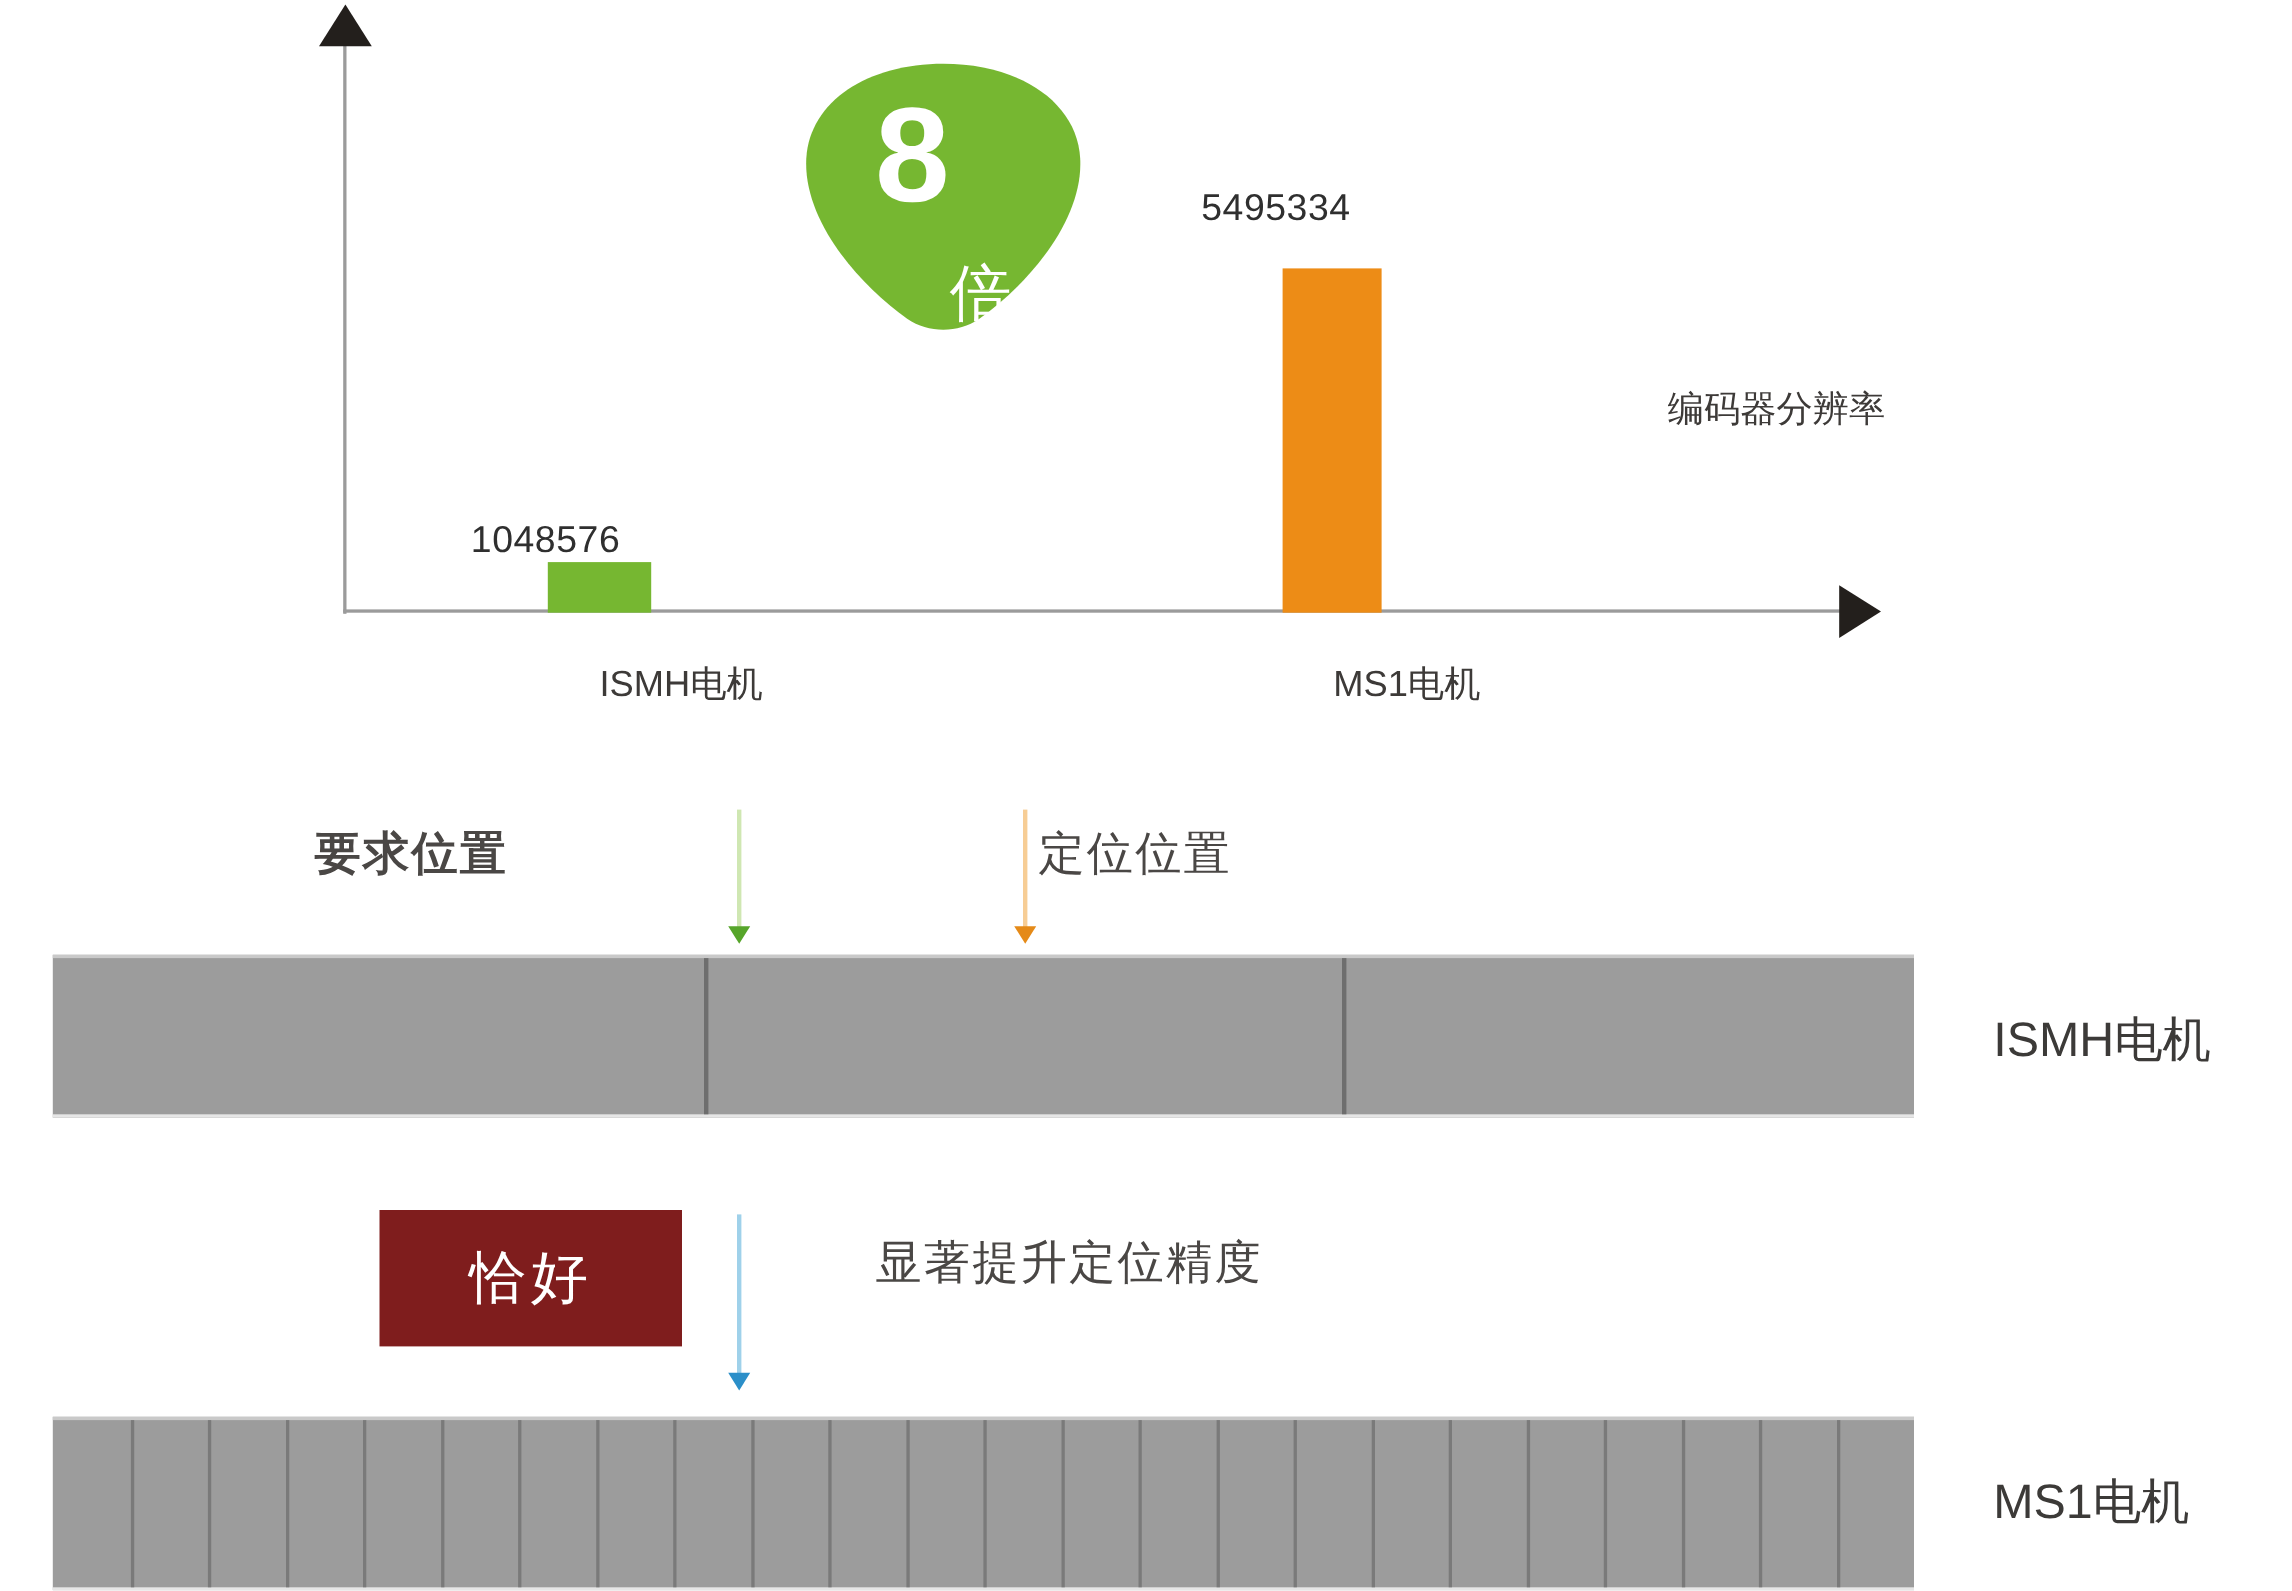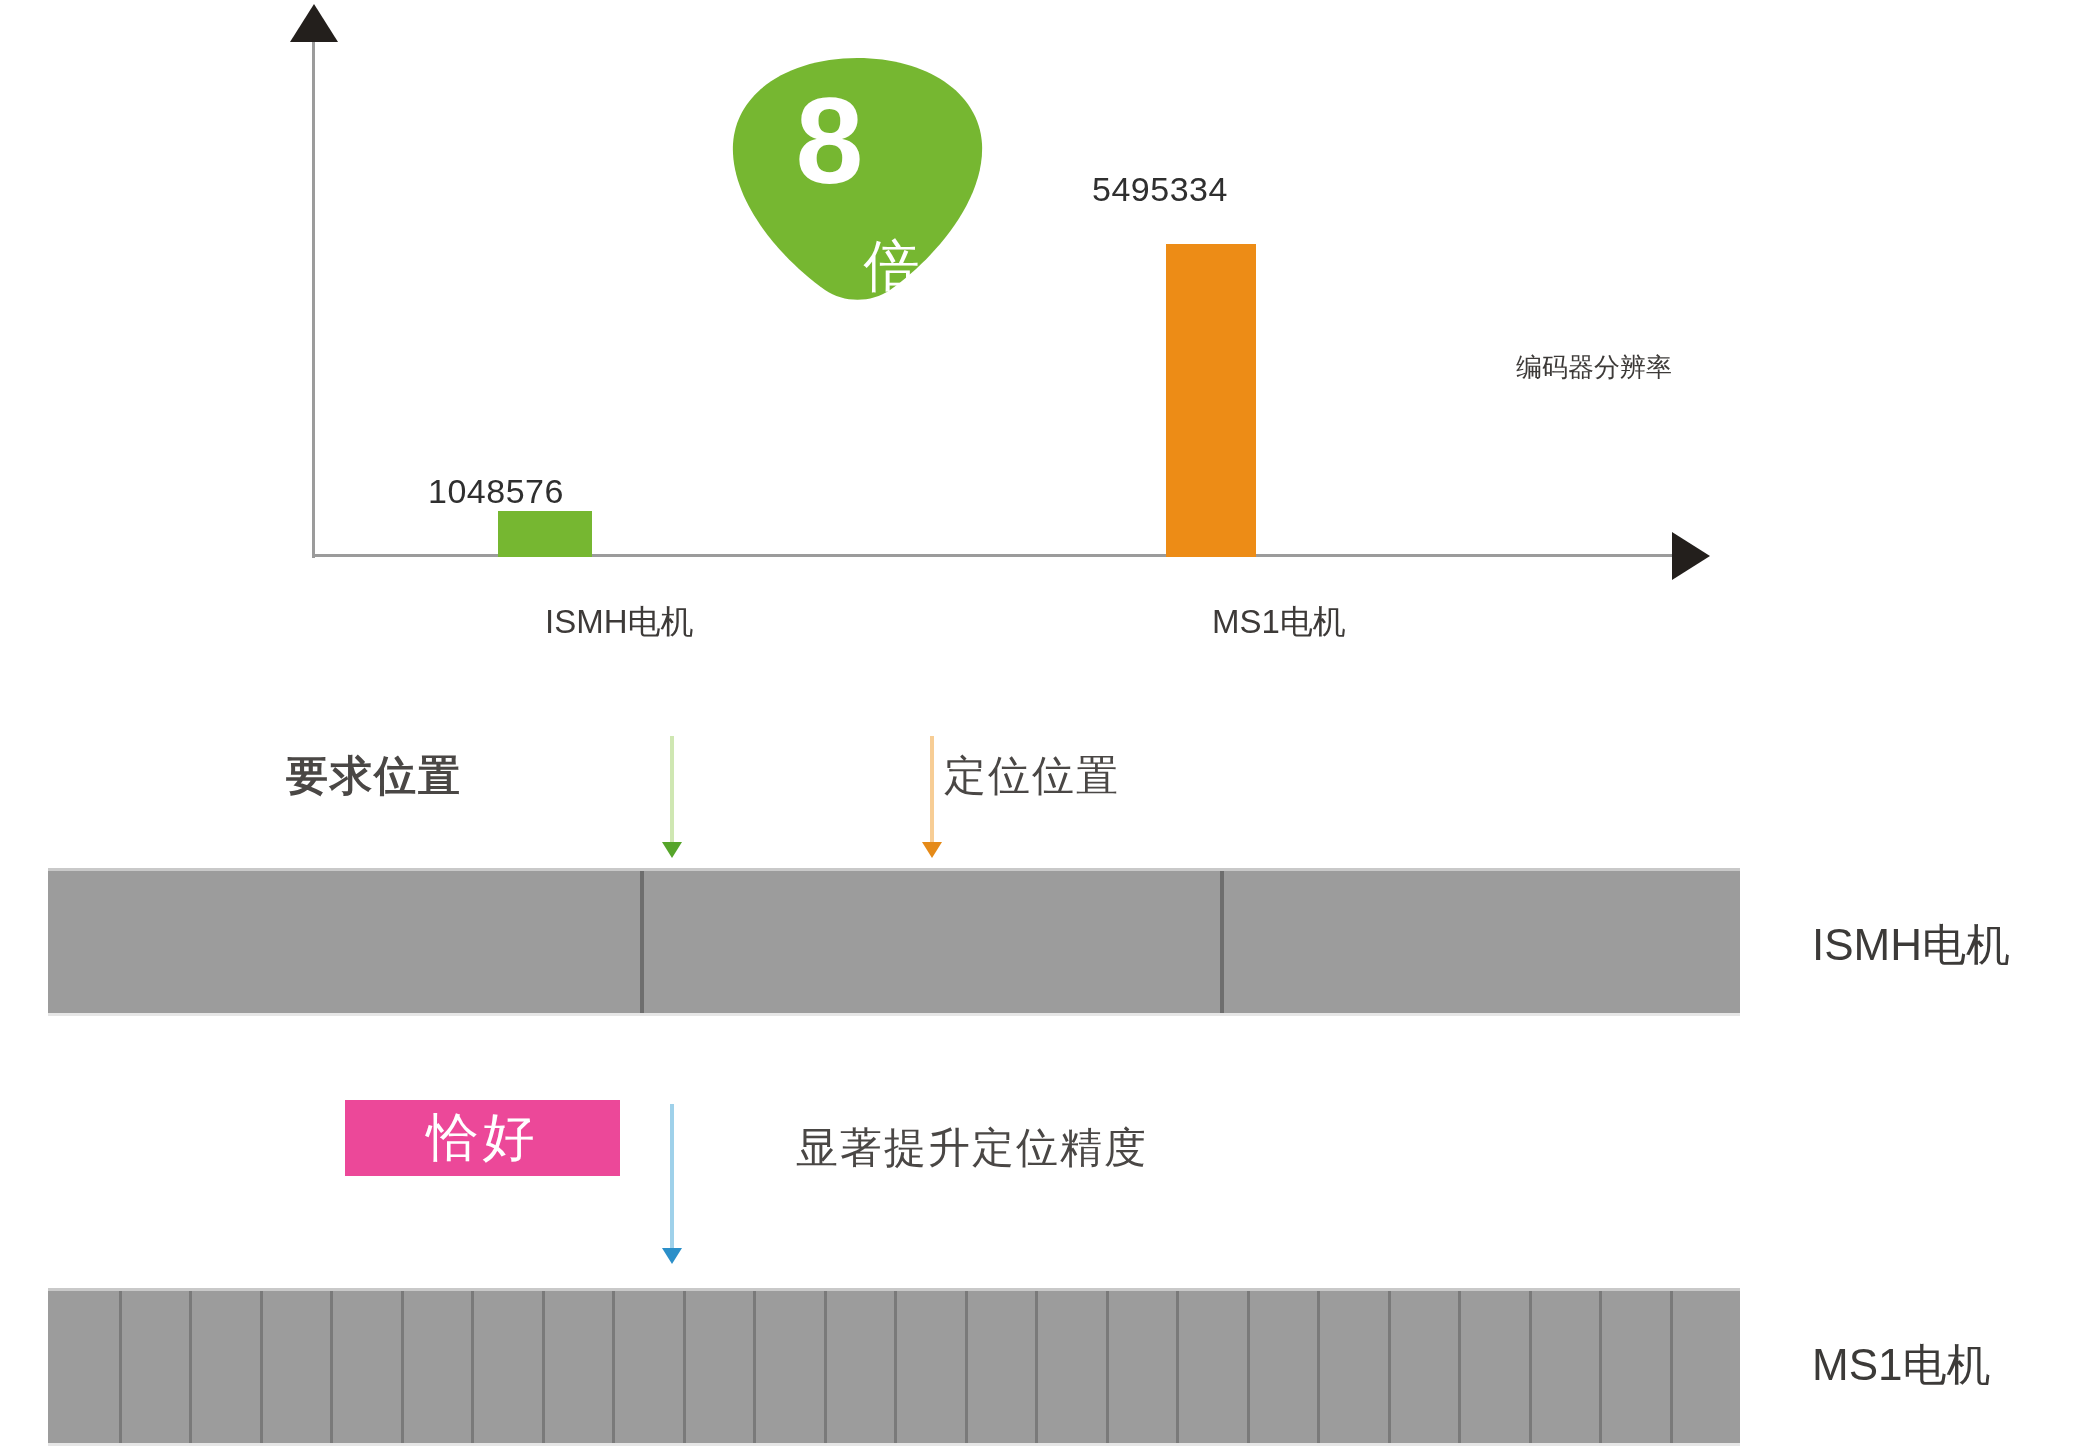--- a/index.html
+++ b/index.html
@@ -90,21 +90,21 @@
     color: #3d3a38;
     white-space: nowrap;
   }
   .cat-ismh { left: 545px; top: 600px; }
   .cat-ms1 { left: 1212px; top: 600px; }
 
   .axis-title {
     position: absolute;
     left: 1516px;
     top: 350px;
-    font-size: 26px;
+    font-size: 33px;
     color: #3d3a38;
     white-space: nowrap;
   }
 
   
   .badge {
     position: absolute;
     left: 730px;
     top: 52px;
     width: 255px;
@@ -177,22 +177,22 @@
   .arrow-orange .shaft { background: #f7cd95; }
   .arrow-blue   { left: 668px; top: 1104px; height: 146px; color: #2b8fc9; }
   .arrow-blue .shaft   { background: #9fd1ea; }
 
   
   .blue-box {
     position: absolute;
     left: 345px;
     top: 1100px;
     width: 275px;
-    height: 76px;
-    background: #ec4899;
+    height: 124px;
+    background: #7f1d1d;
     display: flex;
     align-items: center;
     justify-content: center;
   }
   .blue-box-label {
     font-size: 52px;
     color: #ffffff;
     letter-spacing: 4px;
   }
 

